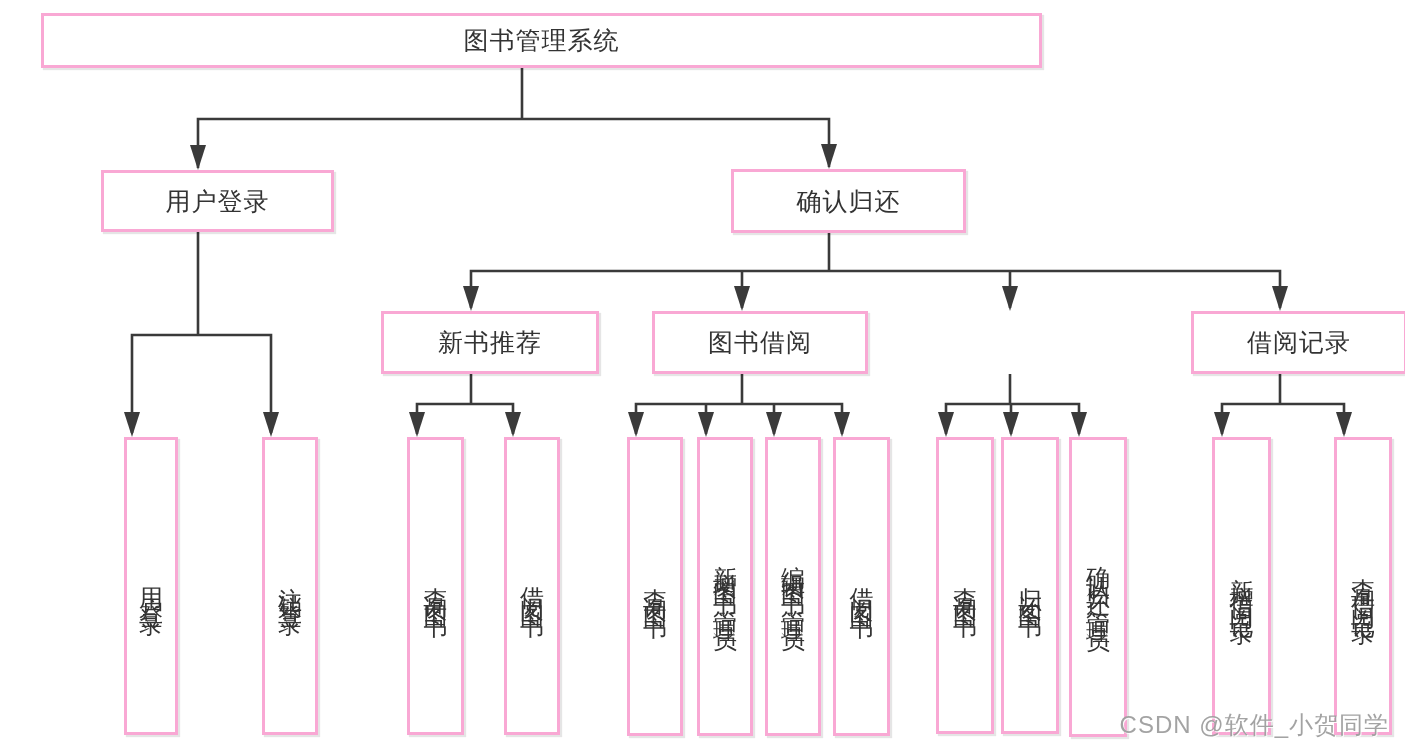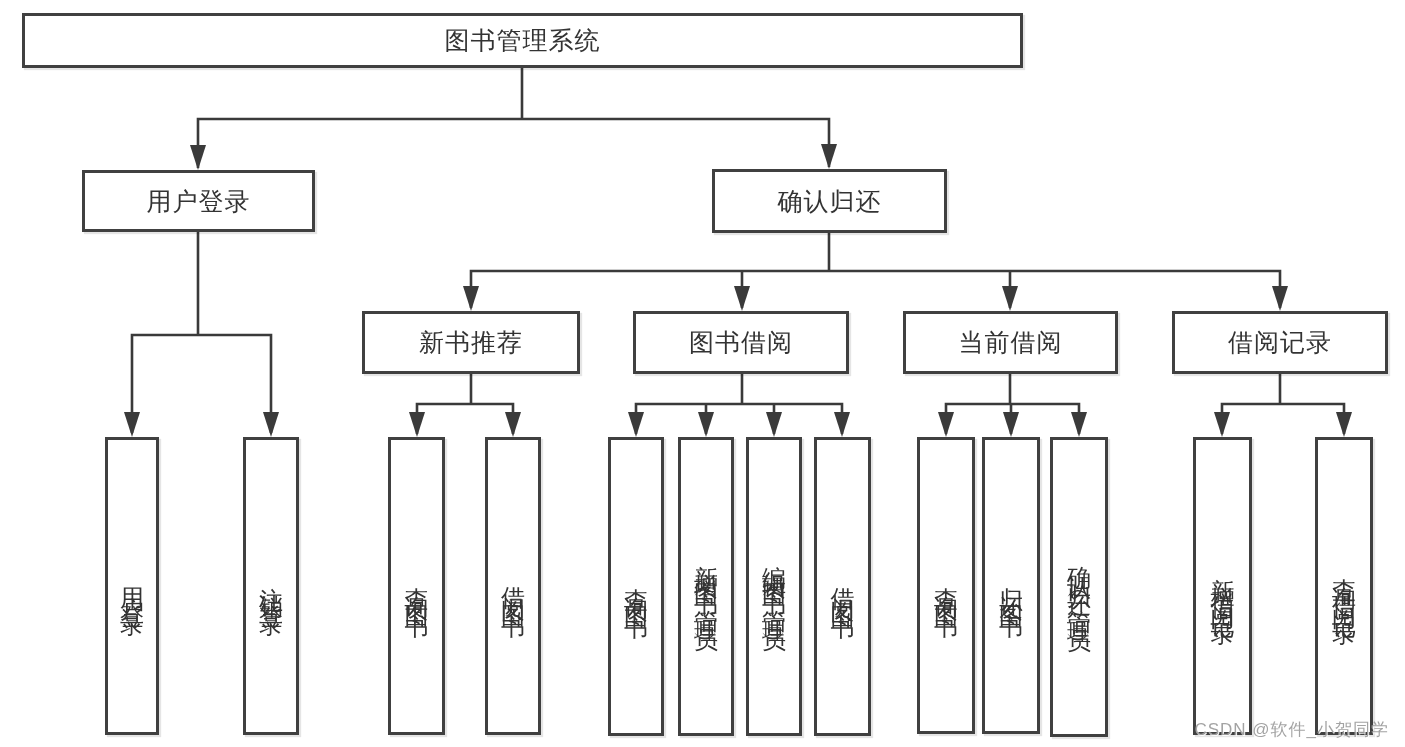--- a/index.html
+++ b/index.html
@@ -7,45 +7,46 @@
     position:relative;
     width:1405px;height:747px;
     background:#ffffff;
     font-family:"Liberation Sans", sans-serif;
     overflow:hidden;
   }
   #edges{position:absolute;left:0;top:0;}
   .box{
     position:absolute;
     box-sizing:border-box;
-    border:3px solid #404040;
+    border:3px solid #f9a8d4;
     background:#ffffff;
     display:flex;
     align-items:center;
     justify-content:center;
     color:#333333;
     box-shadow:2px 2px 1px rgba(0,0,0,0.10);
+    margin-left:19px;
   }
   .box span{
     font-size:25px;
     letter-spacing:1px;
     white-space:nowrap;
   }
   .box.vertical span{
     writing-mode:vertical-rl;
     text-orientation:mixed;
     font-size:24px;
     letter-spacing:9px;
     white-space:normal;
   }
   #watermark{
     position:absolute;
     right:16px;
     bottom:6px;
-    font-size:17px;
+    font-size:24px;
     color:rgba(158,158,158,0.95);
     text-shadow:1px 1px 0 rgba(255,255,255,0.9);
     letter-spacing:1px;
     z-index:9;
   }
 </style>
 </head>
 <body>
 
 <div id="stage">
@@ -86,23 +87,20 @@
     </div>
     <div class="box" style="left: 712px; top: 169px; width: 235px; height: 64px;">
       <span>确认归还</span>
     </div>
     <div class="box" style="left: 633px; top: 311px; width: 216px; height: 63px;">
       <span>图书借阅</span>
     </div>
     <div class="box" style="left: 362px; top: 311px; width: 218px; height: 63px;">
       <span>新书推荐</span>
     </div>
-    <div class="box" style="left: 903px; top: 311px; width: 215px; height: 63px;">
-      <span>当前借阅</span>
-    </div>
     <div class="box" style="left: 1172px; top: 311px; width: 216px; height: 63px;">
       <span>借阅记录</span>
     </div>
     <div class="box vertical" style="left: 105px; top: 437px; width: 54px; height: 298px;">
       <span>用户登录</span>
     </div>
     <div class="box vertical" style="left: 243px; top: 437px; width: 56px; height: 298px;">
       <span>注销登录</span>
     </div>
     <div class="box vertical" style="left: 388px; top: 437px; width: 57px; height: 298px;">

